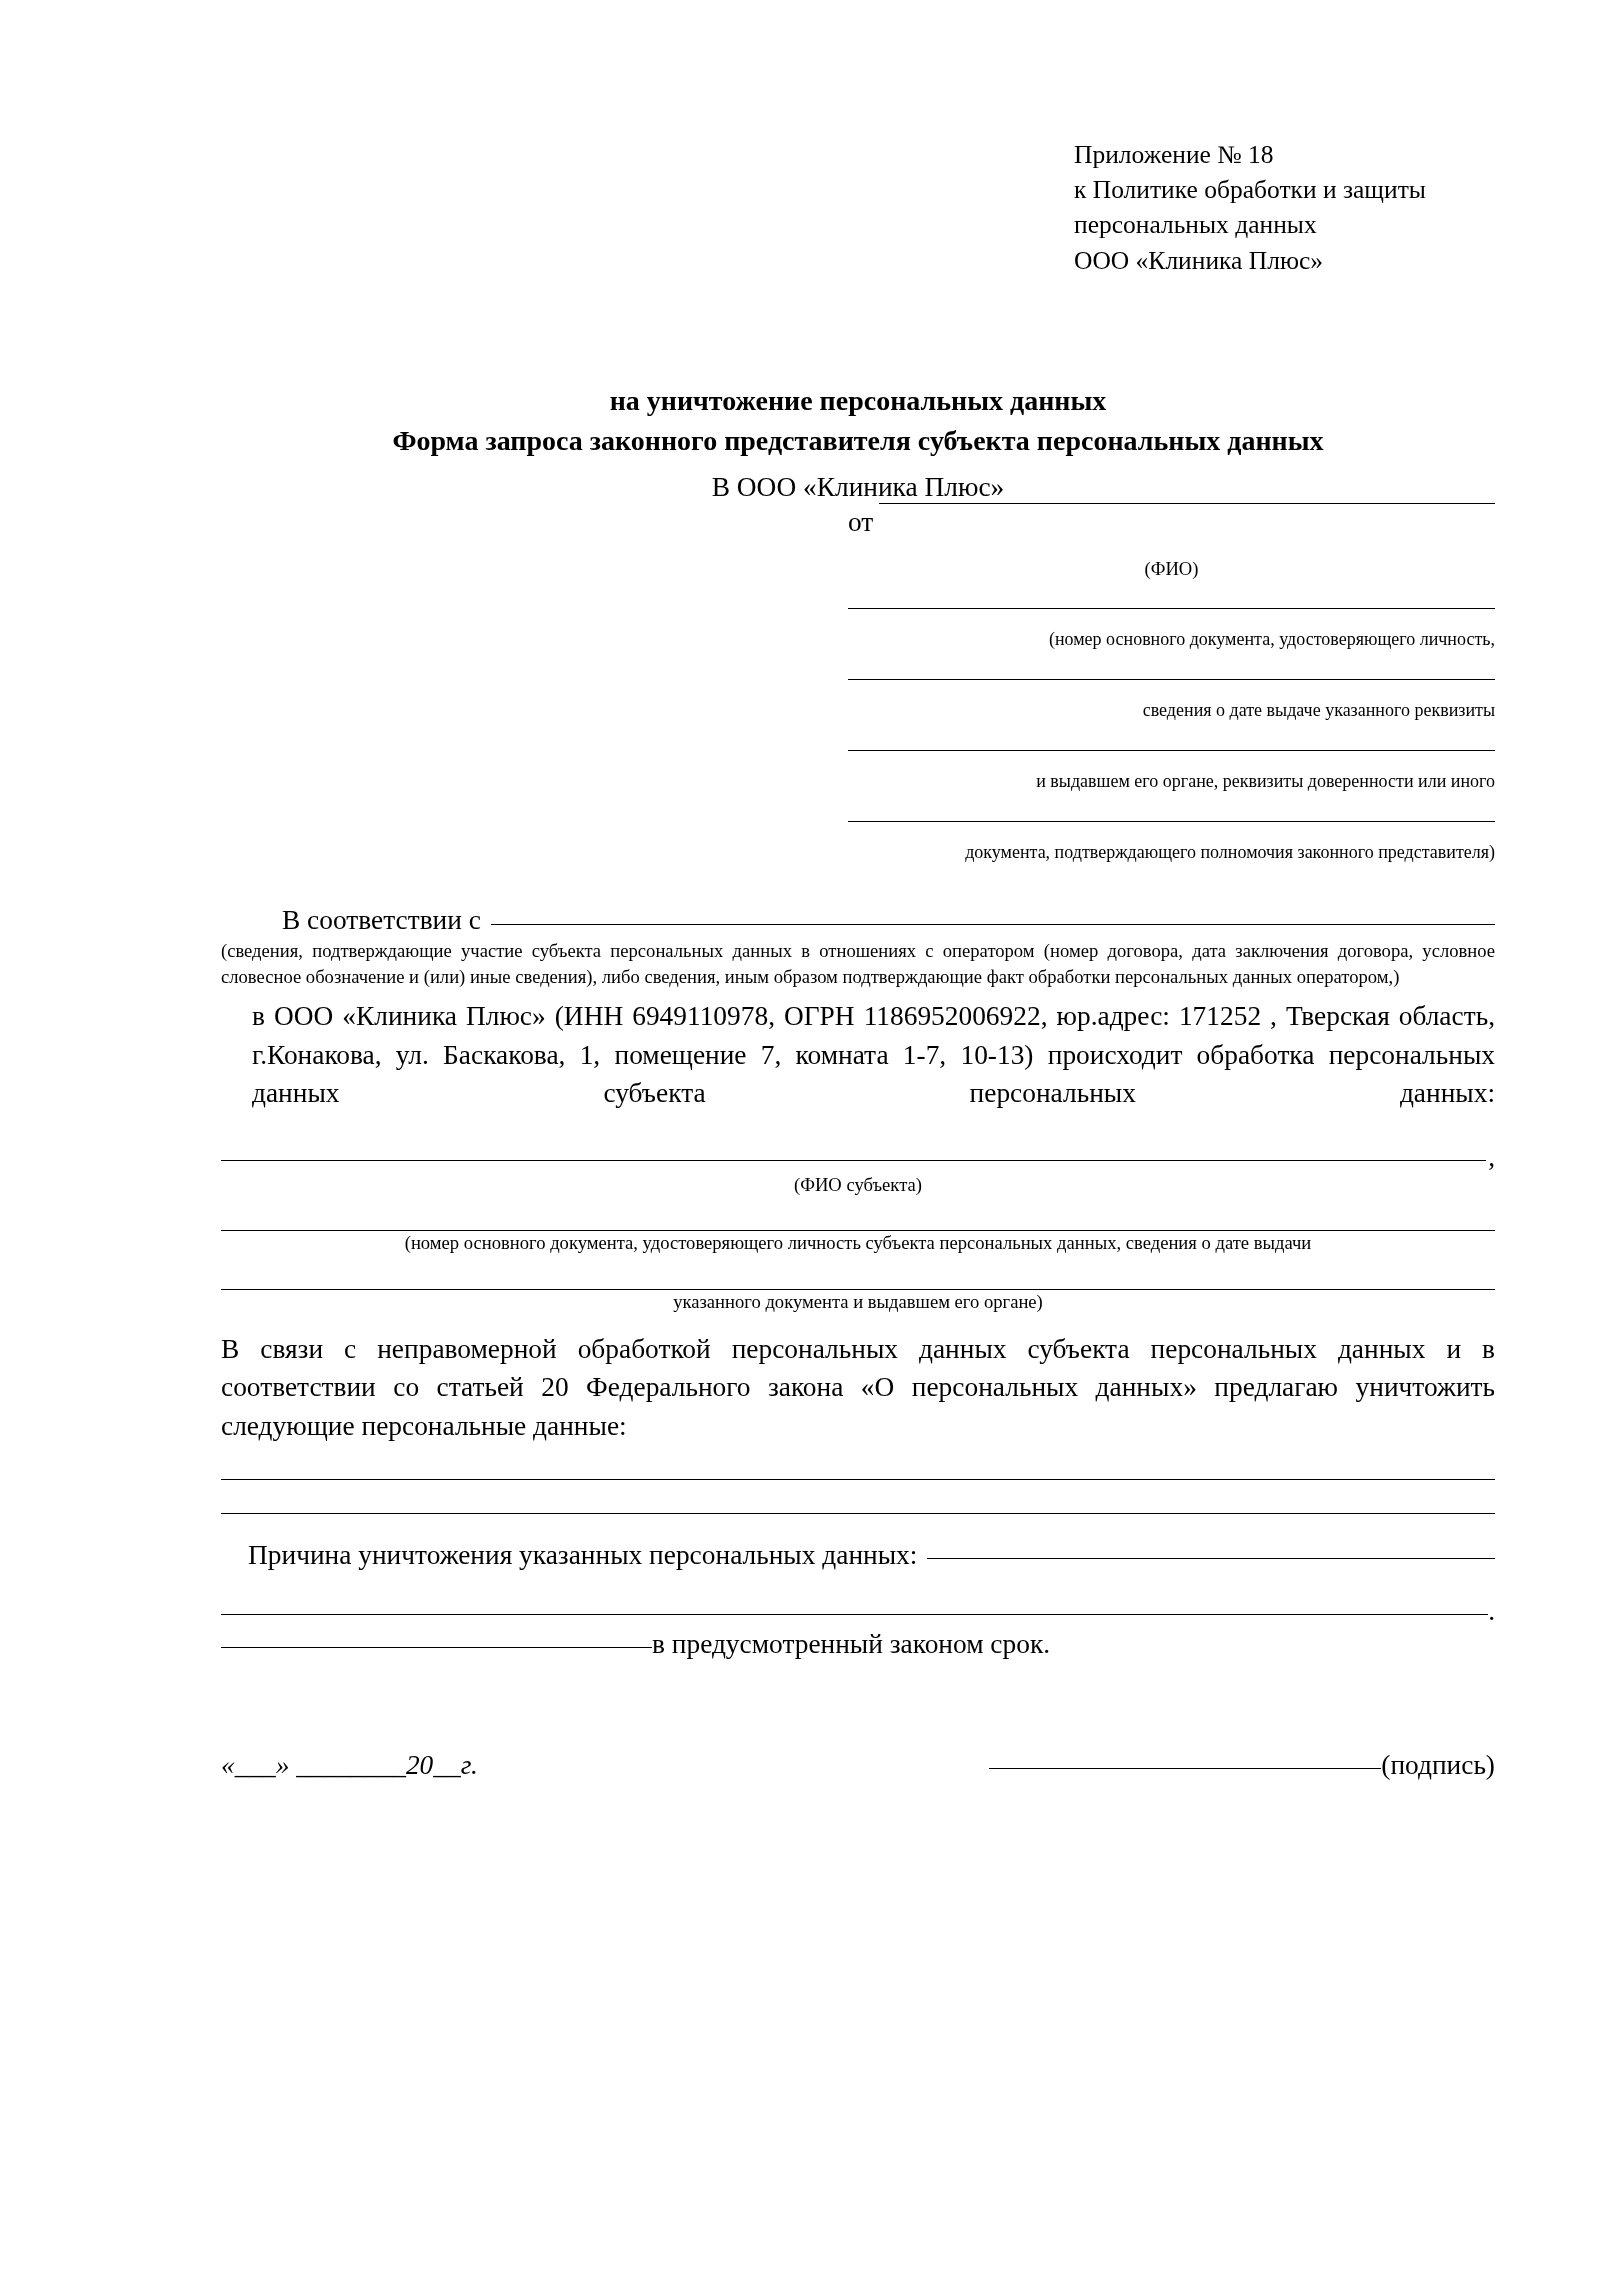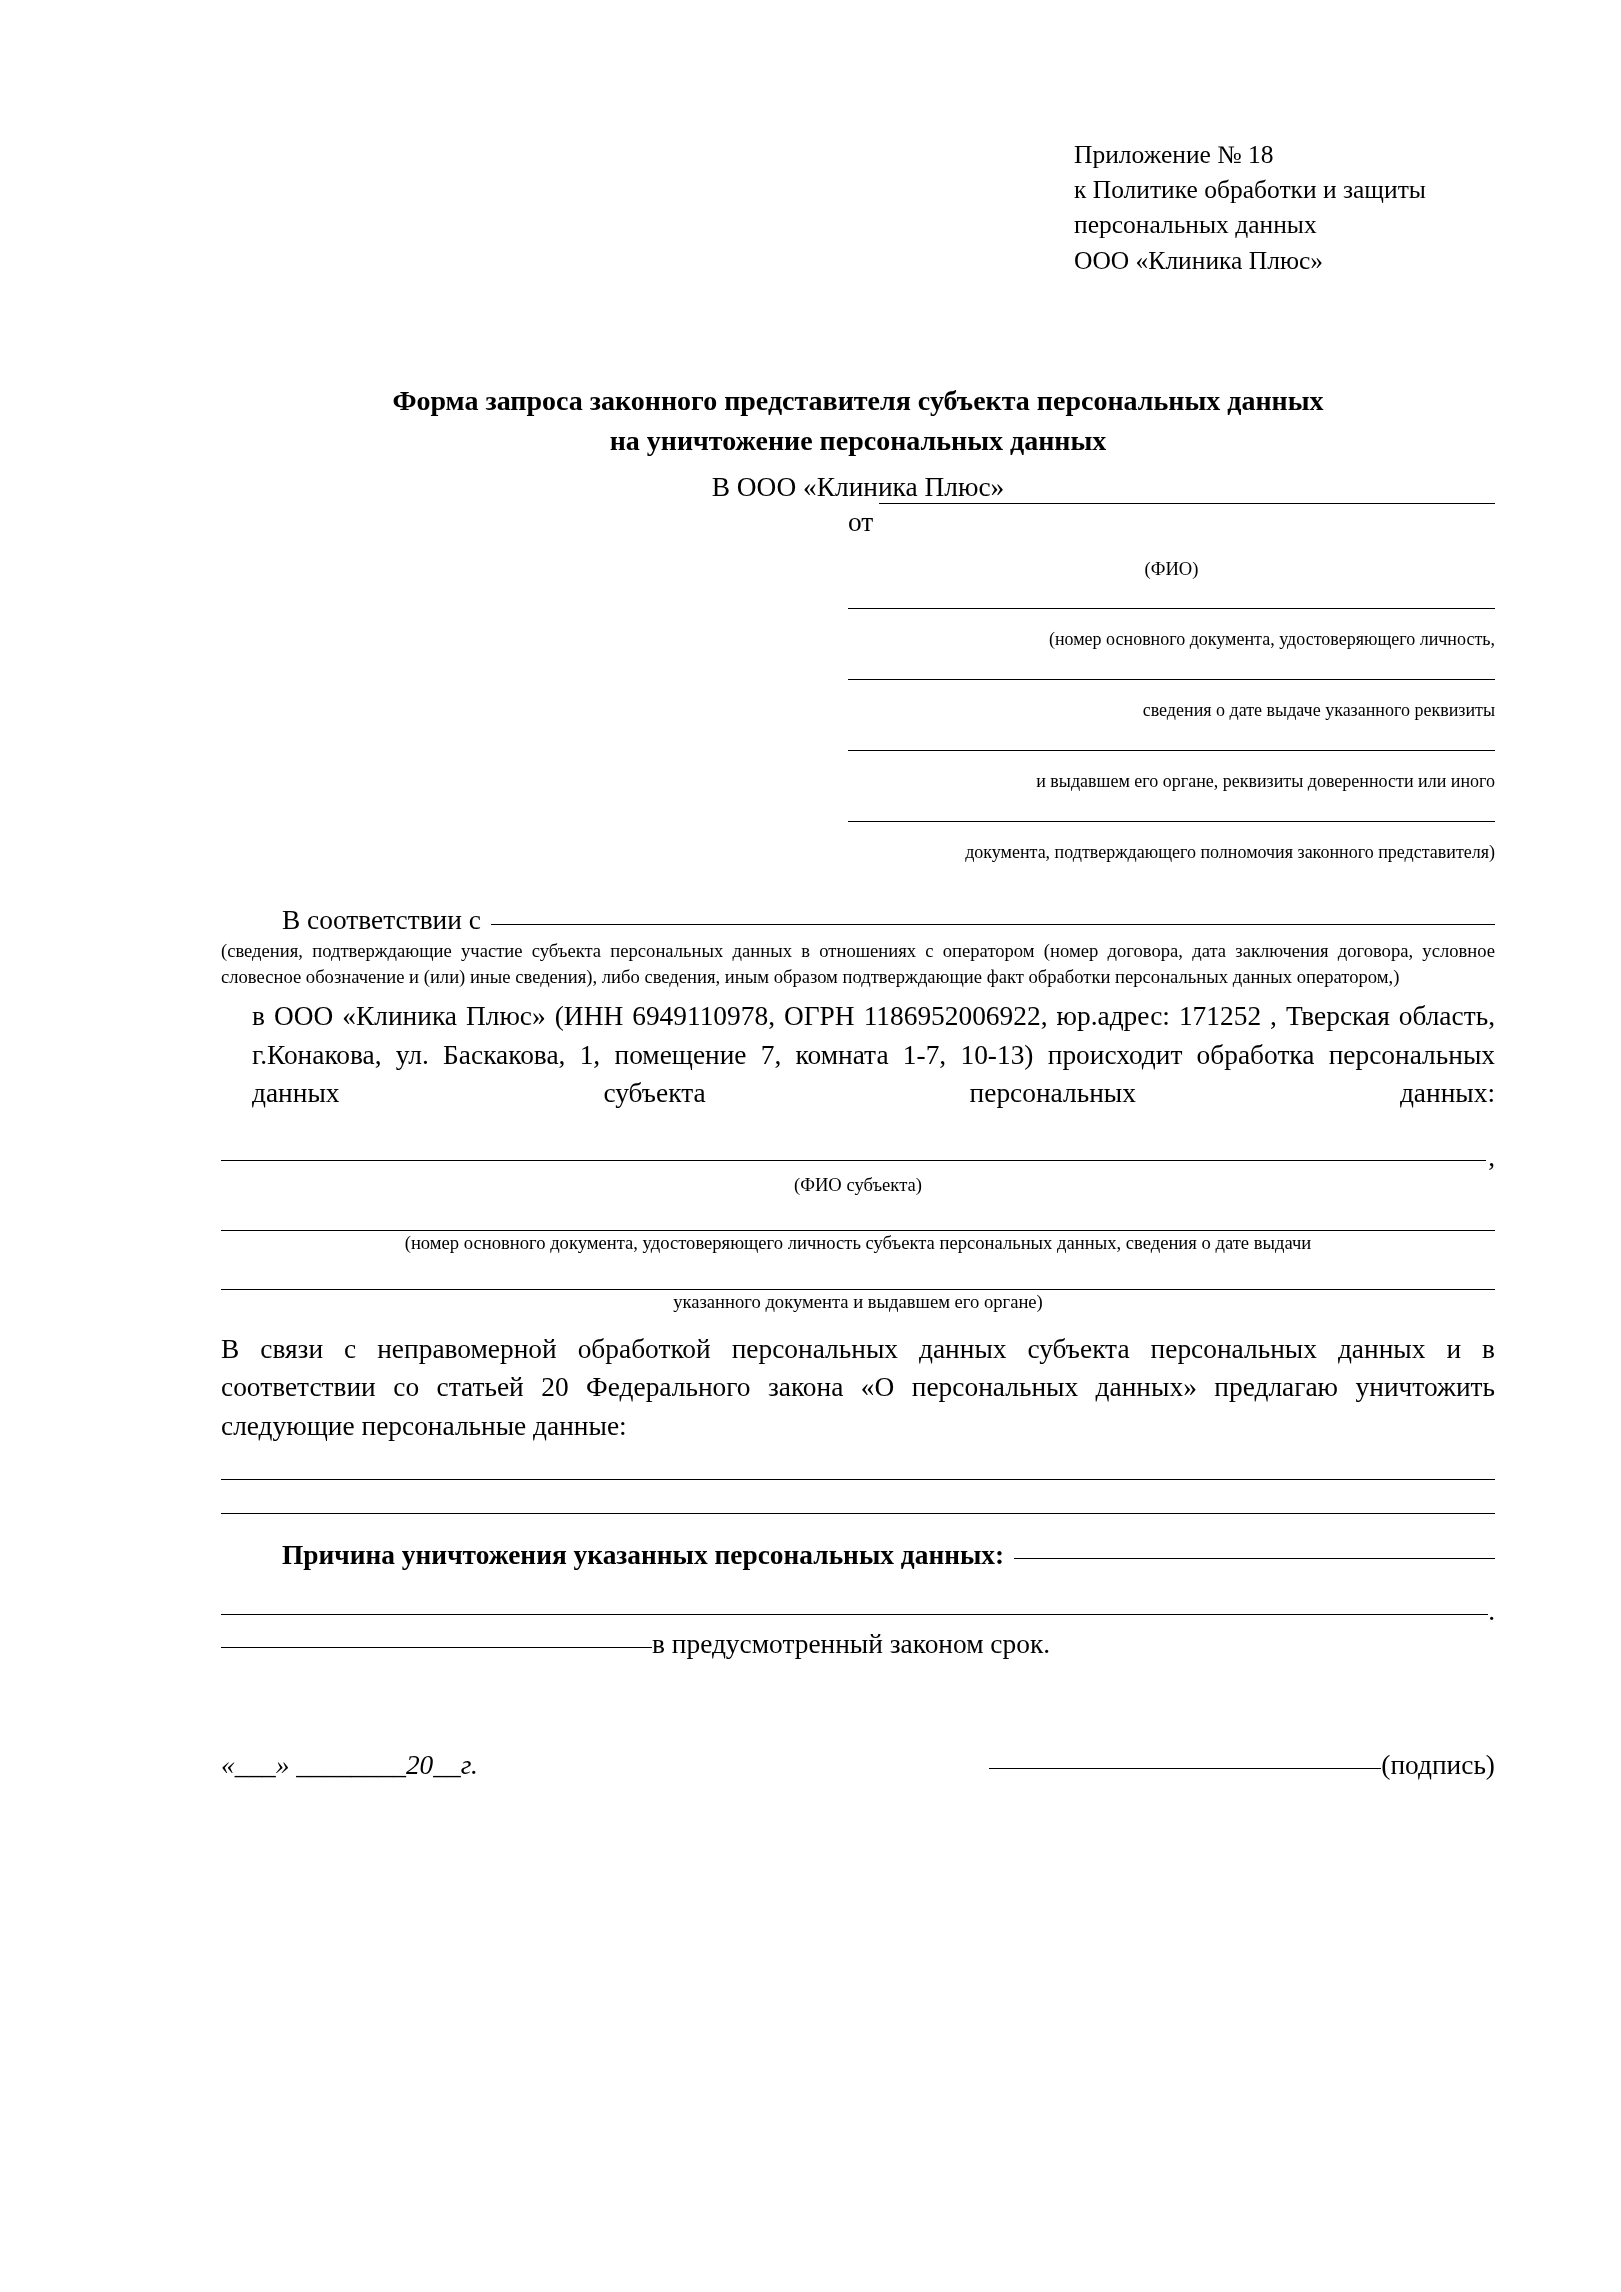--- a/index.html
+++ b/index.html
@@ -149,21 +149,21 @@
     height: 0;
     margin-top: 33px;
   }
 
   .reason-row {
     display: flex;
     align-items: baseline;
     font-size: 27.4px;
     margin-top: 25.5px;
   }
-  .reason-row .txt { white-space: nowrap; margin-left: 61px; font-weight: bold; }
+  .reason-row .txt { white-space: nowrap; margin-left: 27px; }
   .reason-row .rule { margin-left: 9.8px; position: relative; top: -4.9px; }
 
   .dot-row {
     display: flex;
     align-items: baseline;
     margin-top: 25.5px;
   }
   .dot-row .rule { position: relative; top: -4.9px; }
   .dot-row .dot { font-size: 27.4px; }
 
@@ -214,22 +214,22 @@
   <div class="content">
 
     <div class="header-block">
       <div>Приложение № 18</div>
       <div>к Политике обработки и защиты</div>
       <div>персональных данных</div>
       <div>ООО «Клиника Плюс»</div>
     </div>
 
     <div class="title">
+      <div>на уничтожение персональных данных</div>
       <div>Форма запроса законного представителя субъекта персональных данных</div>
-      <div>на уничтожение персональных данных</div>
     </div>
 
     <div class="addr-line">В ООО «Клиника Плюс»</div>
 
     <div class="from-row">
       <span class="lbl">от</span>
       <span class="rule"></span>
     </div>
 
     <div class="blk-right">

